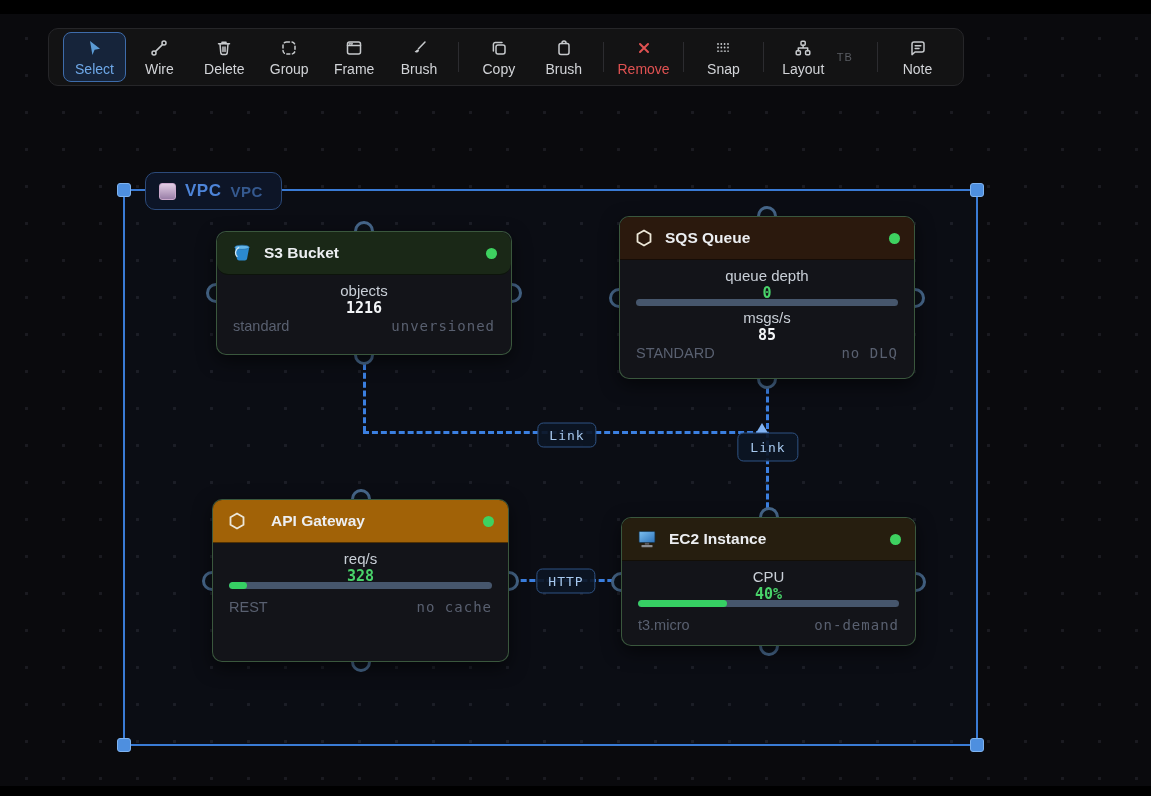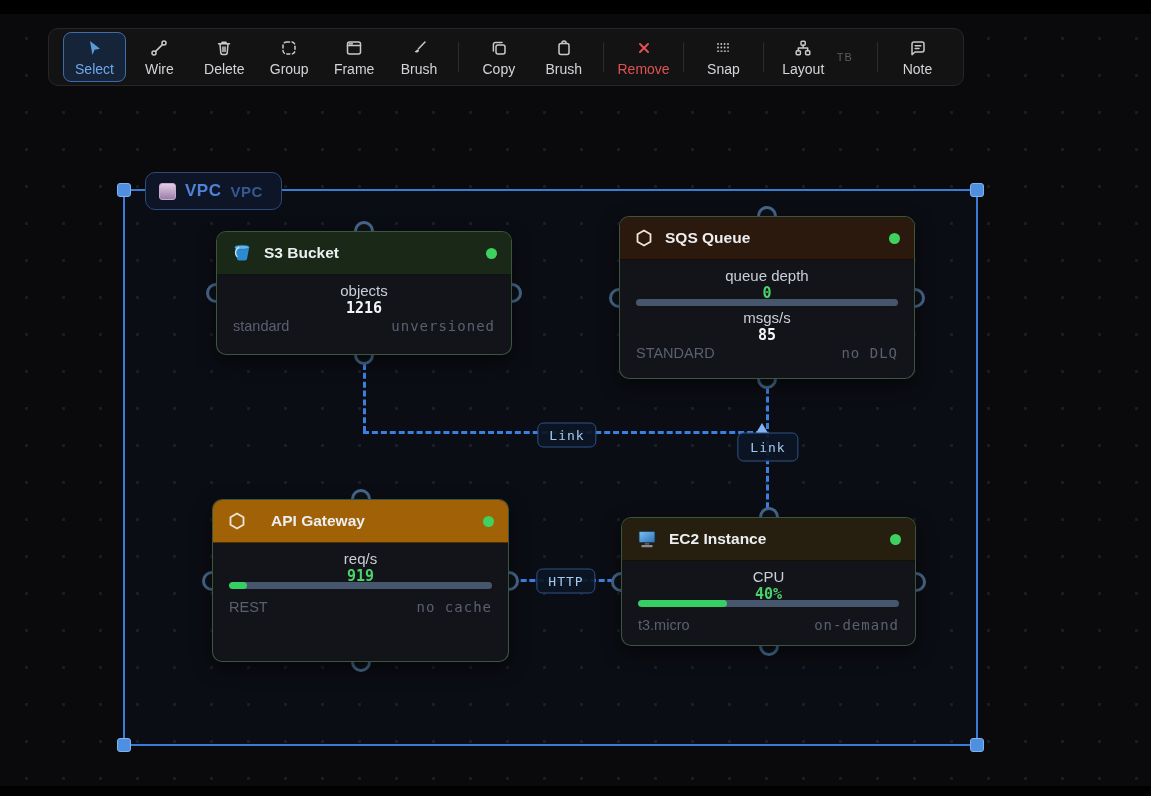--- a/index.html
+++ b/index.html
@@ -96,21 +96,21 @@
   .port-r { right:0; top:50%; transform:translate(50%,-50%); }
   .node {
     position:relative; z-index:1; width:100%; height:100%;
     background:#131419; border:1.5px solid rgba(106,168,106,0.45);
     border-radius:10px; box-shadow:0 6px 18px rgba(0,0,0,0.55); overflow:hidden;
   }
   .node-header {
     height:43px; display:flex; align-items:center; gap:11px; padding:0 14px;
     border-bottom:1px solid rgba(0,0,0,0.5);
   }
-  .hdr-s3  { background:#1a2817; }
+  .hdr-s3  { background:#1a2817;border-radius:11px; }
   .hdr-sqs { background:#2b190d; }
   .hdr-api { background:#a16207;gap:24px; }
   .hdr-ec2 { background:#261e0f; }
   .node-title { font-size:15.5px; font-weight:bold; color:#eceef1; }
   .status-dot { width:11px; height:11px; border-radius:50%; background:#3ed160; margin-left:auto; }
   .node-body { padding:7px 16px 8px; }
   .row-kv { display:flex; justify-content:space-between; align-items:baseline; height:29px; align-items:center;flex-direction:column; }
   .kv-label { font-size:15px; color:#c9cfd7; }
   .kv-value { font-family:"DejaVu Sans Mono", monospace; font-size:15px; font-weight:bold; }
   .val-white { color:#f3f5f7; }
@@ -223,21 +223,21 @@
       <div class="node-header hdr-api">
         <svg class="hex-icon" viewBox="0 0 20 20">
           <polygon points="10,2.5 16.5,6.2 16.5,13.8 10,17.5 3.5,13.8 3.5,6.2" fill="none" stroke="#ece7d8" stroke-width="1.8"></polygon>
         </svg>
         <span class="node-title">API Gateway</span>
         <span class="status-dot"></span>
       </div>
       <div class="node-body">
         <div class="row-kv">
           <span class="kv-label">req/s</span>
-          <span class="kv-value val-green">919</span>
+          <span class="kv-value val-green">328</span>
         </div>
         <div class="row-bar">
           <div class="bar-track">
             <div class="bar-fill" style="width: 7%;"></div>
           </div>
         </div>
         <div class="row-dim">
           <span class="dim-left">REST</span>
           <span class="dim-right">no cache</span>
         </div>

